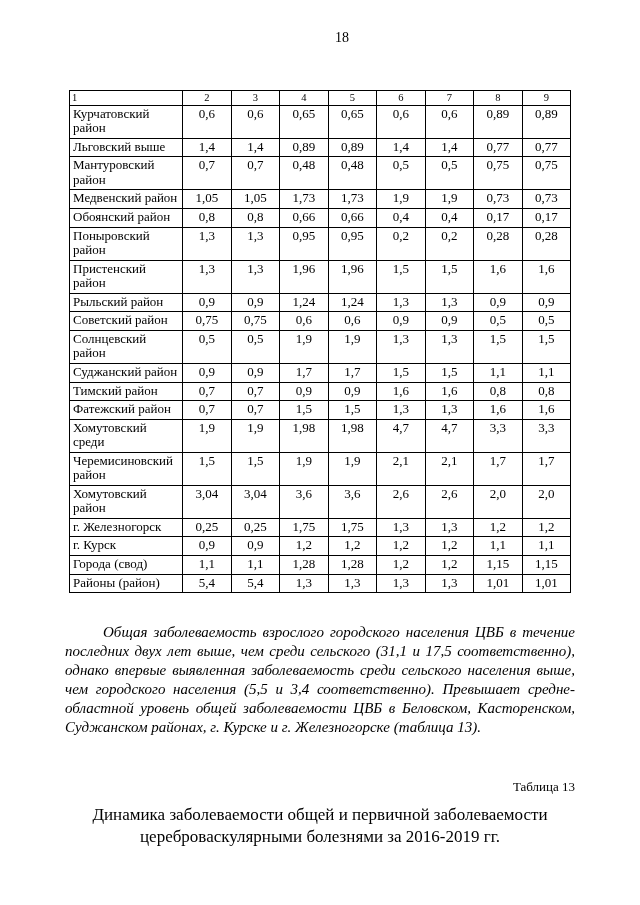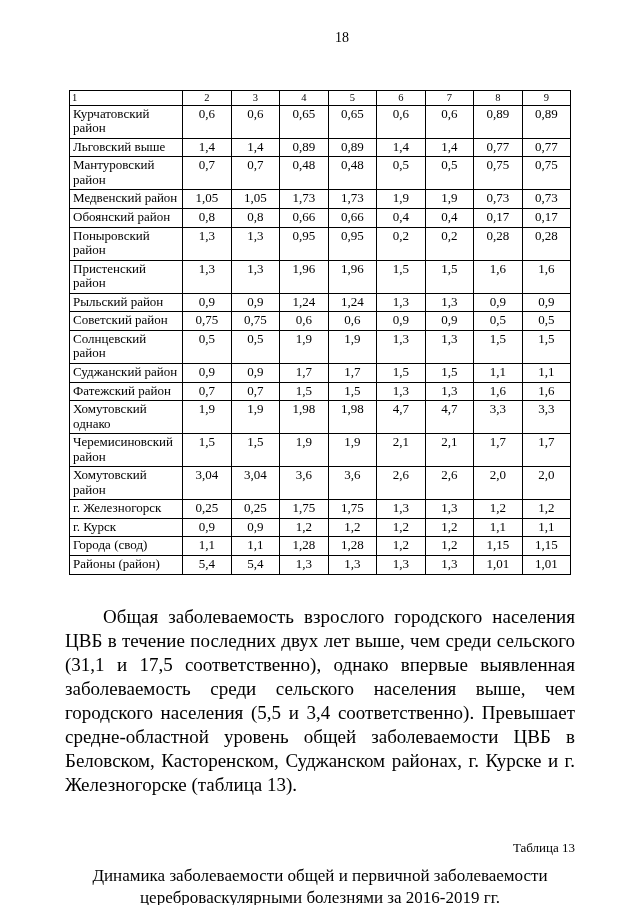--- a/index.html
+++ b/index.html
@@ -37,24 +37,25 @@
   .data-table td.name-cell{
     text-align:left;
     width:108px;
   }
   .data-table td.val-cell{
     text-align:center;
   }
   .body-paragraph{
     width:510px;
     margin:30px auto 0 auto;
-    font-size:19px;
+    font-size:15px;
     line-height:1.27;
     text-align:justify;
     text-indent:38px;
+    font-style:italic;
   }
   .table13-label{
     width:510px;
     margin:42px auto 0 auto;
     font-size:13px;
     text-align:right;
   }
   .table13-caption{
     width:470px;
     margin:9px auto 0 auto;
@@ -196,32 +197,43 @@
         <td class="val-cell">0,9</td>
         <td class="val-cell">0,9</td>
         <td class="val-cell">1,7</td>
         <td class="val-cell">1,7</td>
         <td class="val-cell">1,5</td>
         <td class="val-cell">1,5</td>
         <td class="val-cell">1,1</td>
         <td class="val-cell">1,1</td>
       </tr>
       <tr>
+        <td class="name-cell">Тимский район</td>
+        <td class="val-cell">0,7</td>
+        <td class="val-cell">0,7</td>
+        <td class="val-cell">0,9</td>
+        <td class="val-cell">0,9</td>
+        <td class="val-cell">1,6</td>
+        <td class="val-cell">1,6</td>
+        <td class="val-cell">0,8</td>
+        <td class="val-cell">0,8</td>
+      </tr>
+      <tr>
         <td class="name-cell">Фатежский район</td>
         <td class="val-cell">0,7</td>
         <td class="val-cell">0,7</td>
         <td class="val-cell">1,5</td>
         <td class="val-cell">1,5</td>
         <td class="val-cell">1,3</td>
         <td class="val-cell">1,3</td>
         <td class="val-cell">1,6</td>
         <td class="val-cell">1,6</td>
       </tr>
       <tr>
-        <td class="name-cell">Хомутовский однако</td>
+        <td class="name-cell">Хомутовский среди</td>
         <td class="val-cell">1,9</td>
         <td class="val-cell">1,9</td>
         <td class="val-cell">1,98</td>
         <td class="val-cell">1,98</td>
         <td class="val-cell">4,7</td>
         <td class="val-cell">4,7</td>
         <td class="val-cell">3,3</td>
         <td class="val-cell">3,3</td>
       </tr>
       <tr>

